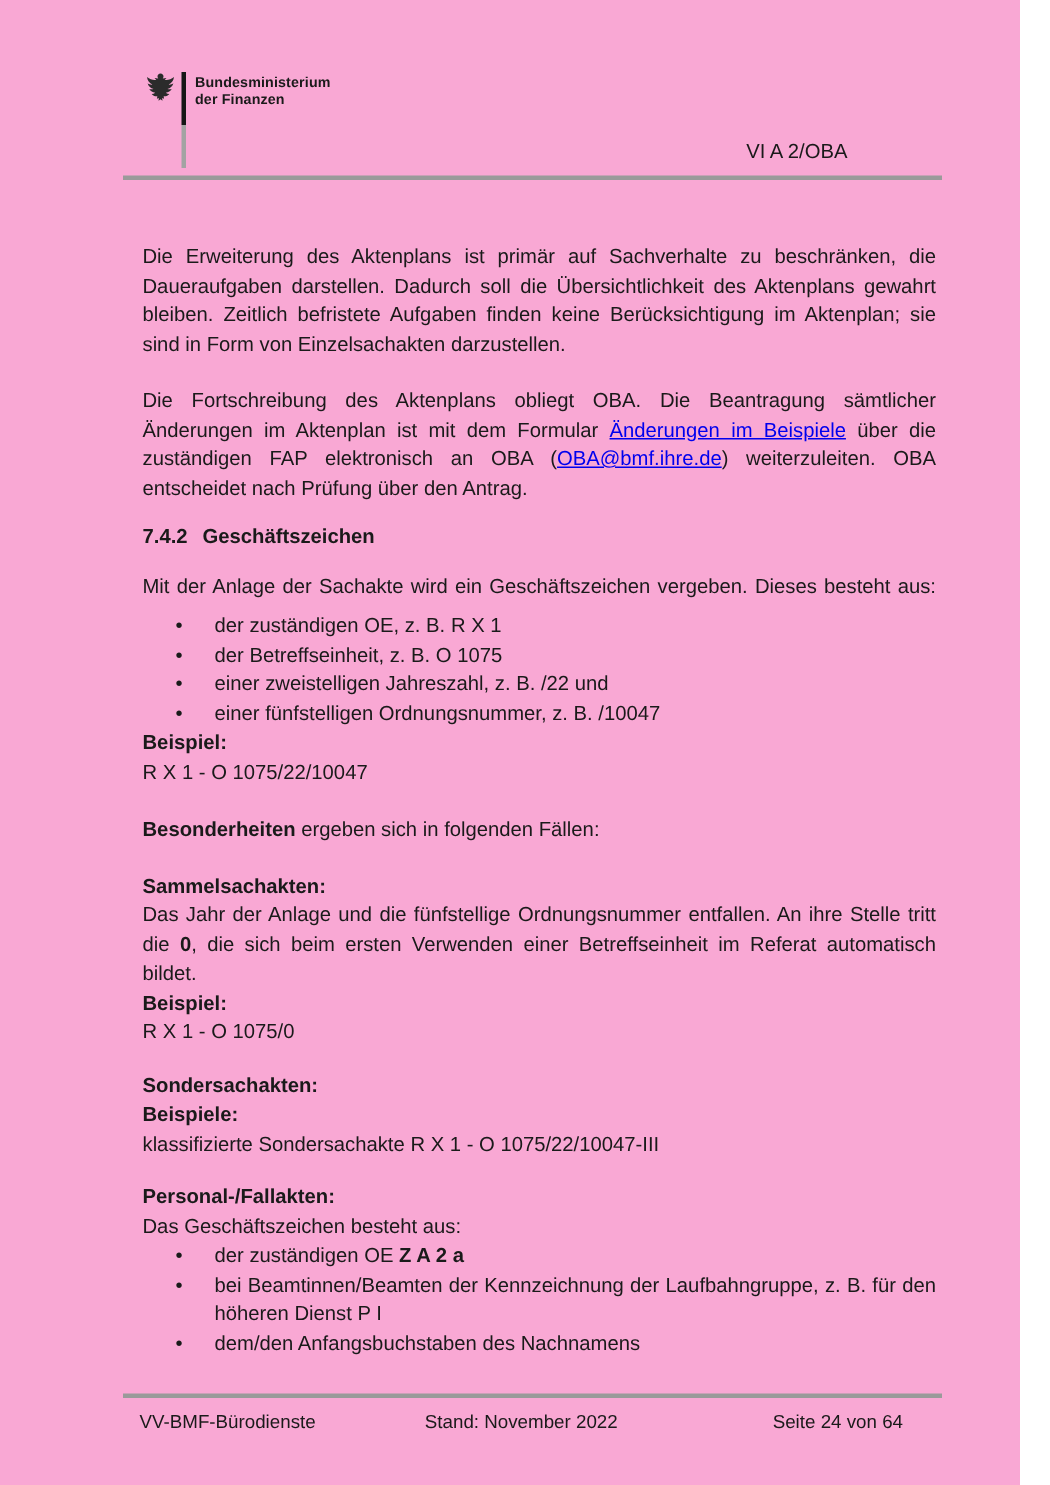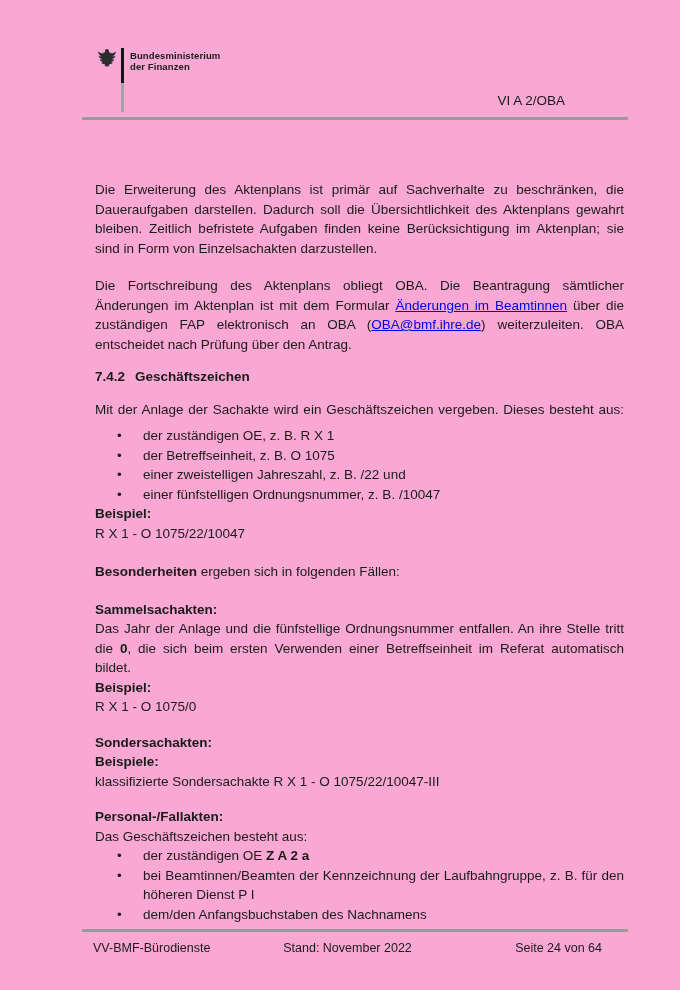--- a/index.html
+++ b/index.html
@@ -15,21 +15,21 @@
               background:linear-gradient(to bottom,#161616 0%,#161616 55%,#a3a3a3 55%,#a3a3a3 100%); }
   .ministry { margin-left:6px; padding-top:2px; font-size:9.5px; font-weight:bold;
               line-height:11px; color:#1a1a1a; letter-spacing:0.1px; }
   .org-ref { position:absolute; top:93px; right:115px; font-size:13.5px; color:#1a1a1a; }
   .rule { position:absolute; left:82px; width:546px; height:2.5px; background:#9a9a9a; }
   .rule-top { top:117px; }
   .rule-bottom { top:929px; }
 
   
   .content { position:absolute; left:95px; top:161px; width:529px;
-             font-size:13.5px; line-height:19.5px;margin-top:19px; }
+             font-size:13.5px; line-height:19.5px; }
   .content p, .content div { margin:0; }
   .just  { text-align:justify; }
   .fjust { text-align:justify; text-align-last:justify; }
   .mb18 { margin-bottom:18px !important; }
   .mb16 { margin-bottom:16px !important; }
   .mb13 { margin-bottom:13px !important; }
   .mb7  { margin-bottom:7px  !important; }
   .mt19 { margin-top:19px !important; }
   .b { font-weight:bold; }
   .sec-h { font-weight:bold; }
@@ -64,21 +64,21 @@
     </span>
   </div>
 
   <div class="org-ref">VI A 2/OBA</div>
   <div class="rule rule-top"></div>
 
   <div class="content">
 
     <p class="just mb18">Die Erweiterung des Aktenplans ist primär auf Sachverhalte zu beschränken, die Daueraufgaben darstellen. Dadurch soll die Übersichtlichkeit des Aktenplans gewahrt bleiben. Zeitlich befristete Aufgaben finden keine Berücksichtigung im Aktenplan; sie sind in Form von Einzelsachakten darzustellen.</p>
 
-    <p class="just mb13"><span>Die Fortschreibung des Aktenplans obliegt OBA. Die Beantragung sämtlicher Änderungen im Aktenplan ist mit dem Formular </span><a class="doclink">Änderungen im Beamtinnen</a><span> über die zuständigen FAP elektronisch an OBA (</span><a class="doclink">OBA@bmf.ihre.de</a><span>) weiterzuleiten. OBA entscheidet nach Prüfung über den Antrag.</span></p>
+    <p class="just mb13"><span>Die Fortschreibung des Aktenplans obliegt OBA. Die Beantragung sämtlicher Änderungen im Aktenplan ist mit dem Formular </span><a class="doclink">Änderungen im Beispiele</a><span> über die zuständigen FAP elektronisch an OBA (</span><a class="doclink">OBA@bmf.ihre.de</a><span>) weiterzuleiten. OBA entscheidet nach Prüfung über den Antrag.</span></p>
 
     <div class="sec-h mb13"><span class="sec-num">7.4.2</span><span>Geschäftszeichen</span></div>
 
     <p class="fjust mb7">Mit der Anlage der Sachakte wird ein Geschäftszeichen vergeben. Dieses besteht aus:</p>
 
     <ul class="blist">
       <li><span>der zuständigen OE, z. B. R X 1</span></li>
       <li><span>der Betreffseinheit, z. B. O 1075</span></li>
       <li><span>einer zweistelligen Jahreszahl, z. B. /22 und</span></li>
       <li><span>einer fünfstelligen Ordnungsnummer, z. B. /10047</span></li>

